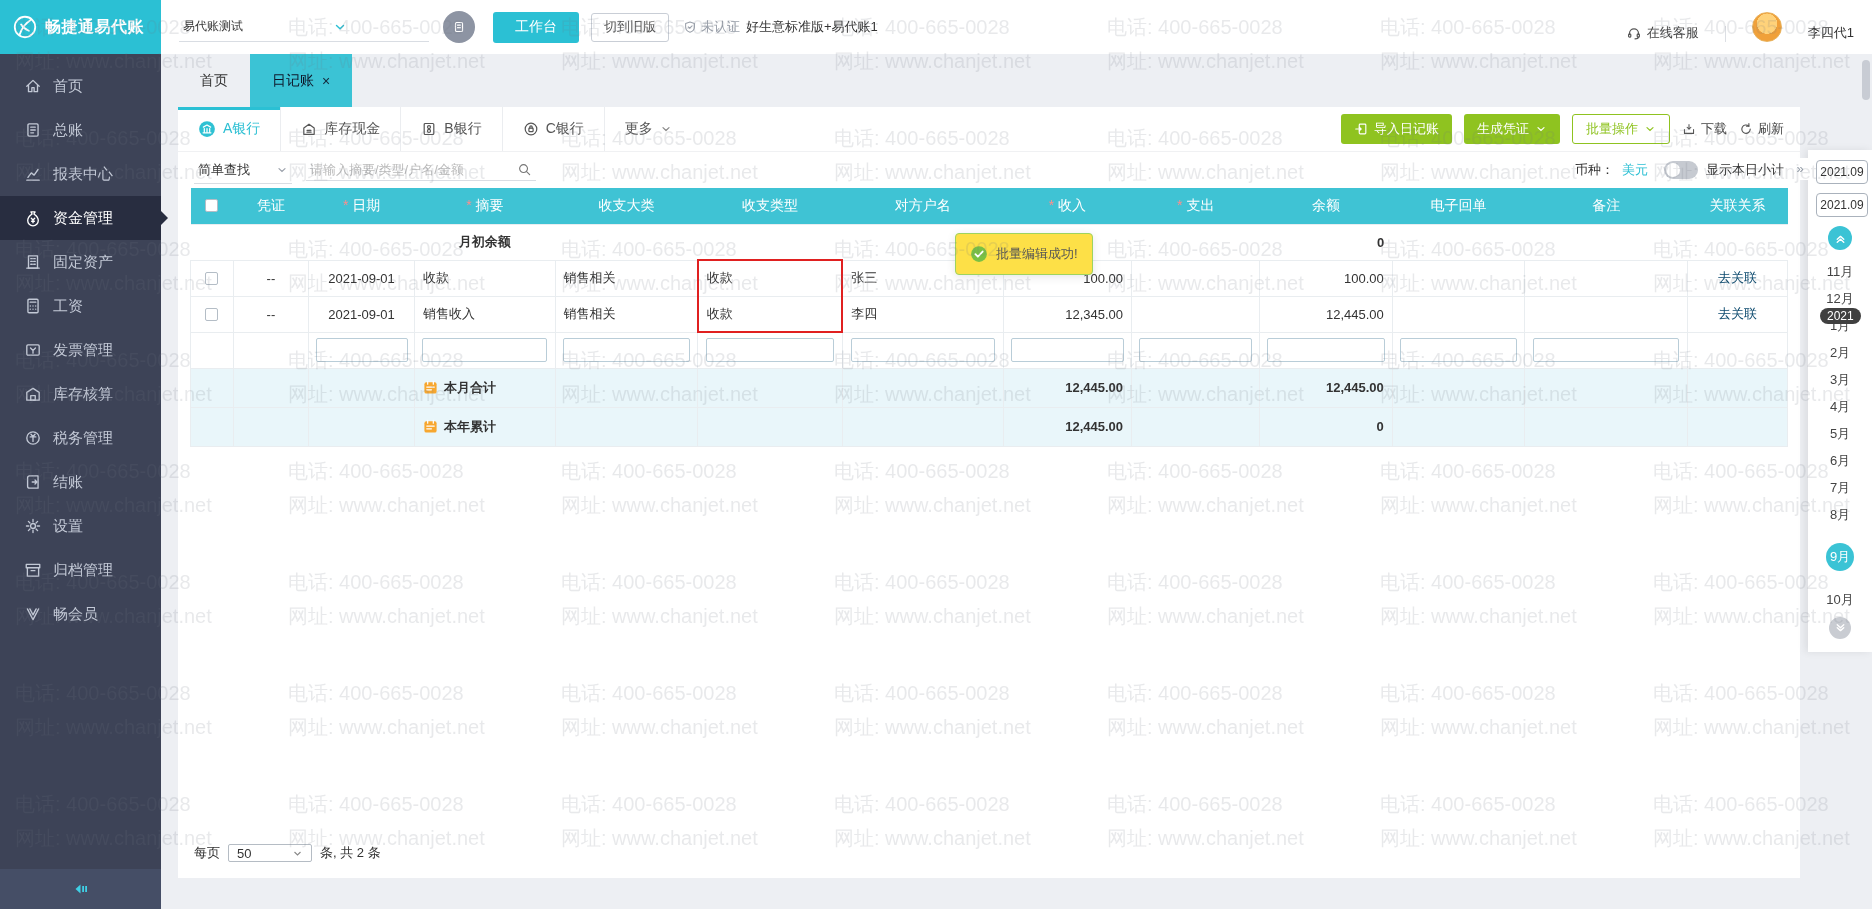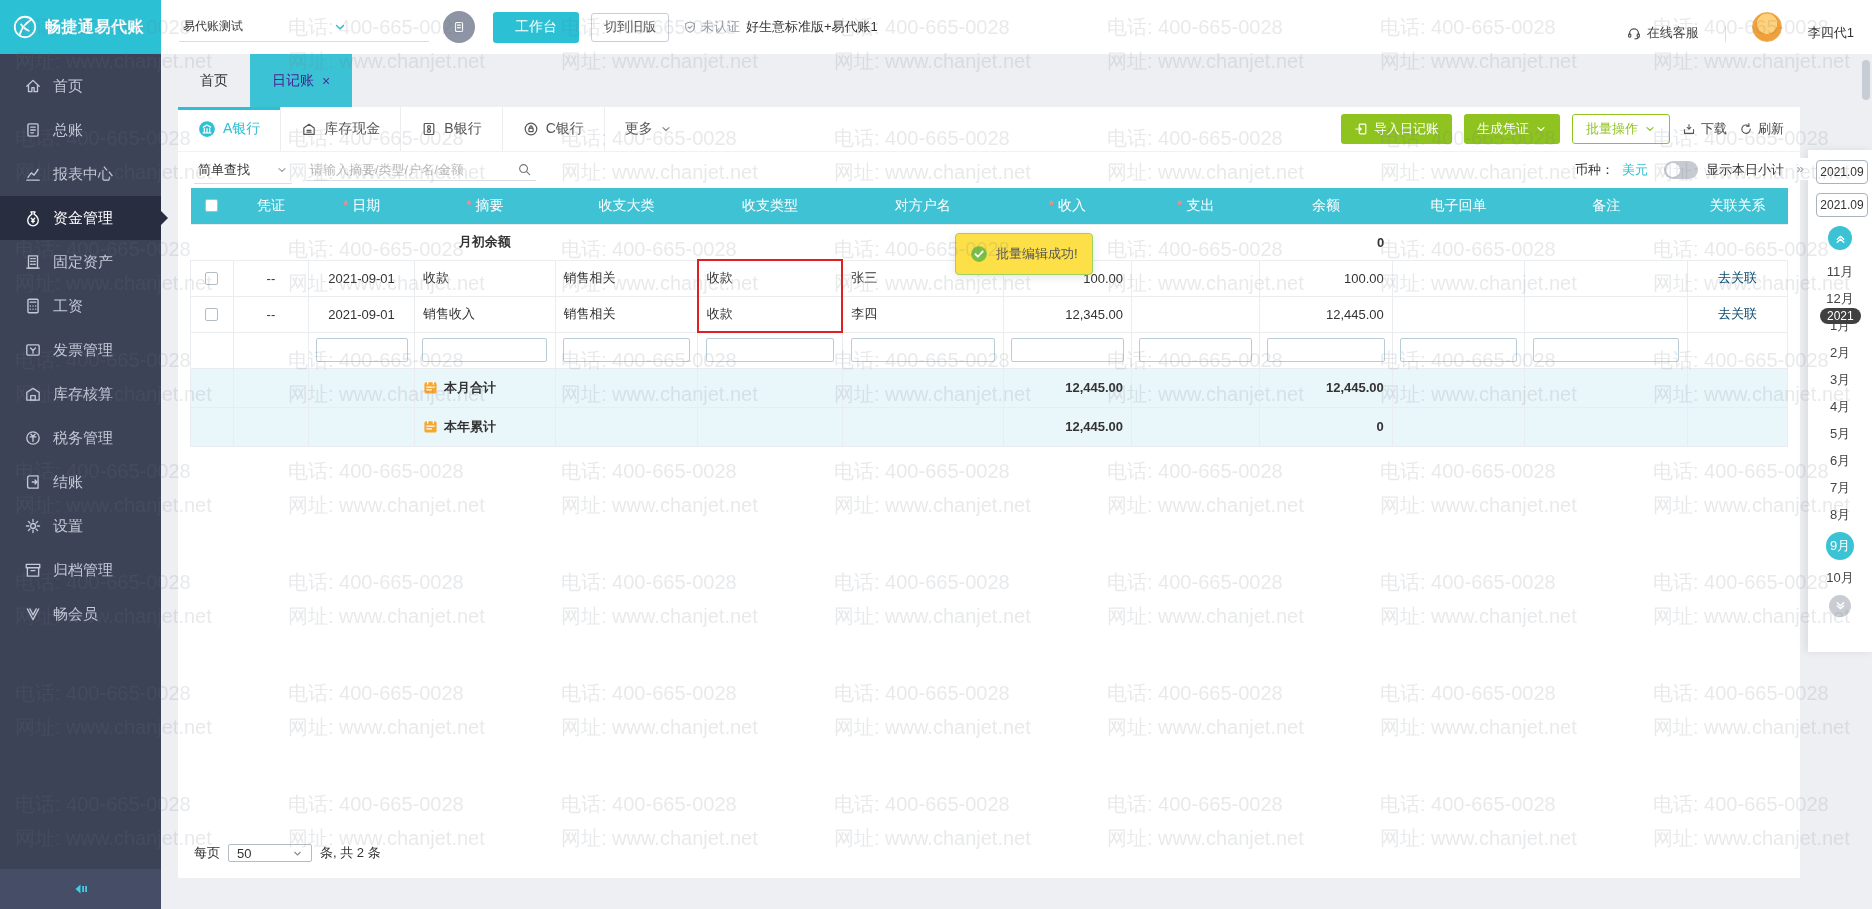--- a/index.html
+++ b/index.html
@@ -28,21 +28,21 @@
   .edition{margin-left:6px;font-size:13px;color:#333}
   .topbar-right{margin-left:auto;display:flex;align-items:flex-end;gap:26px}
   .service{display:flex;align-items:center;gap:5px;color:#444;font-size:13px;cursor:pointer}
   .divider-v{width:1px;height:16px;background:#dcdfe4}
   .avatar{width:30px;height:30px;border-radius:50%;background:radial-gradient(circle at 50% 38%,#ffd27a 0 45%,#f0a03a 46% 100%);border:1px solid #e8b25d}
   .username{font-size:13px;color:#333}
 
   
   .tabband{position:absolute;left:161px;right:0;top:54px;height:53px;display:flex;align-items:stretch;padding-left:17px;background:#edeff3;z-index:2}
   .page-tab{display:flex;align-items:center;gap:8px;padding:0 22px;font-size:14px;color:#333;cursor:pointer}
-  .page-tab.active{background:#3bc3d5;color:#4c1d95}
+  .page-tab.active{background:#3bc3d5;color:#0f172a}
   .tab-close{font-size:14px;opacity:.9}
 
   
   .card{position:absolute;left:178px;top:107px;width:1622px;height:771px;background:#fff;z-index:1}
   .banktabs-row{height:45px;display:flex;align-items:stretch;border-bottom:1px solid #f0f1f3}
   .bank-tabs{display:flex;align-items:stretch}
   .bank-tab{display:flex;align-items:center;gap:7px;padding:0 20px;font-size:14px;color:#555;cursor:pointer;border-left:1px solid #ebedf0}
   .bank-tab:first-child{border-left:none}
   .bank-tab.active{color:#2bbfd3;box-shadow:inset 0 3px 0 #2bc0d4;border-left:none}
   .action-buttons{margin-left:auto;display:flex;align-items:center;gap:12px;padding-right:16px}
@@ -86,21 +86,21 @@
 
   
   .month-panel{position:absolute;left:1808px;top:150px;width:64px;height:502px;background:#fff;box-shadow:-3px 0 8px rgba(0,0,0,.08);z-index:20;padding-top:10px}
   .panel-collapse{position:absolute;left:-16px;top:8px;width:16px;height:22px;background:#fff;color:#98a0ab;font-size:13px;text-align:center;line-height:22px;cursor:pointer;border-radius:2px 0 0 2px}
   .date-box{width:52px;height:24px;margin:0 4px 9px 8px;border:1px solid #aab2bc;border-radius:4px;background:#fff;font-size:12px;line-height:22px;text-align:center;color:#333;cursor:pointer}
   .month-scroll{width:24px;height:24px;border-radius:50%;margin:8px auto;display:flex;align-items:center;justify-content:center;cursor:pointer}
   .month-scroll.up{background:#3bc3d5;color:#fff}
   .month-scroll.down{background:#c9ccd2;color:#fff;width:22px;height:22px;margin-top:4px}
   .month-list{text-align:center}
   .month{height:27px;line-height:27px;font-size:13px;color:#444;cursor:pointer}
-  .month.sel{width:28px;height:28px;line-height:28px;border-radius:50%;background:#3bc3d5;color:#fff;margin:4px auto}
+  .month.sel{width:28px;height:28px;line-height:28px;border-radius:50%;background:#3bc3d5;color:#fff;margin:15px auto}
   .year-badge{position:absolute;left:12px;top:158px;background:#404040;color:#fff;font-size:12px;padding:1px 7px;border-radius:8px;z-index:2}
 
   .scrollbar-thumb{position:absolute;right:2px;top:60px;width:8px;height:40px;border-radius:4px;background:#c8ccd4;z-index:25;cursor:pointer}
 
   
   .watermark{position:absolute;inset:0;z-index:40;pointer-events:none;overflow:hidden}
   .wm{position:absolute;color:rgba(110,116,128,.16);font-size:20px;white-space:nowrap;line-height:22px}
   .wm div+div{margin-top:12px}
 
   .ic{display:block}

